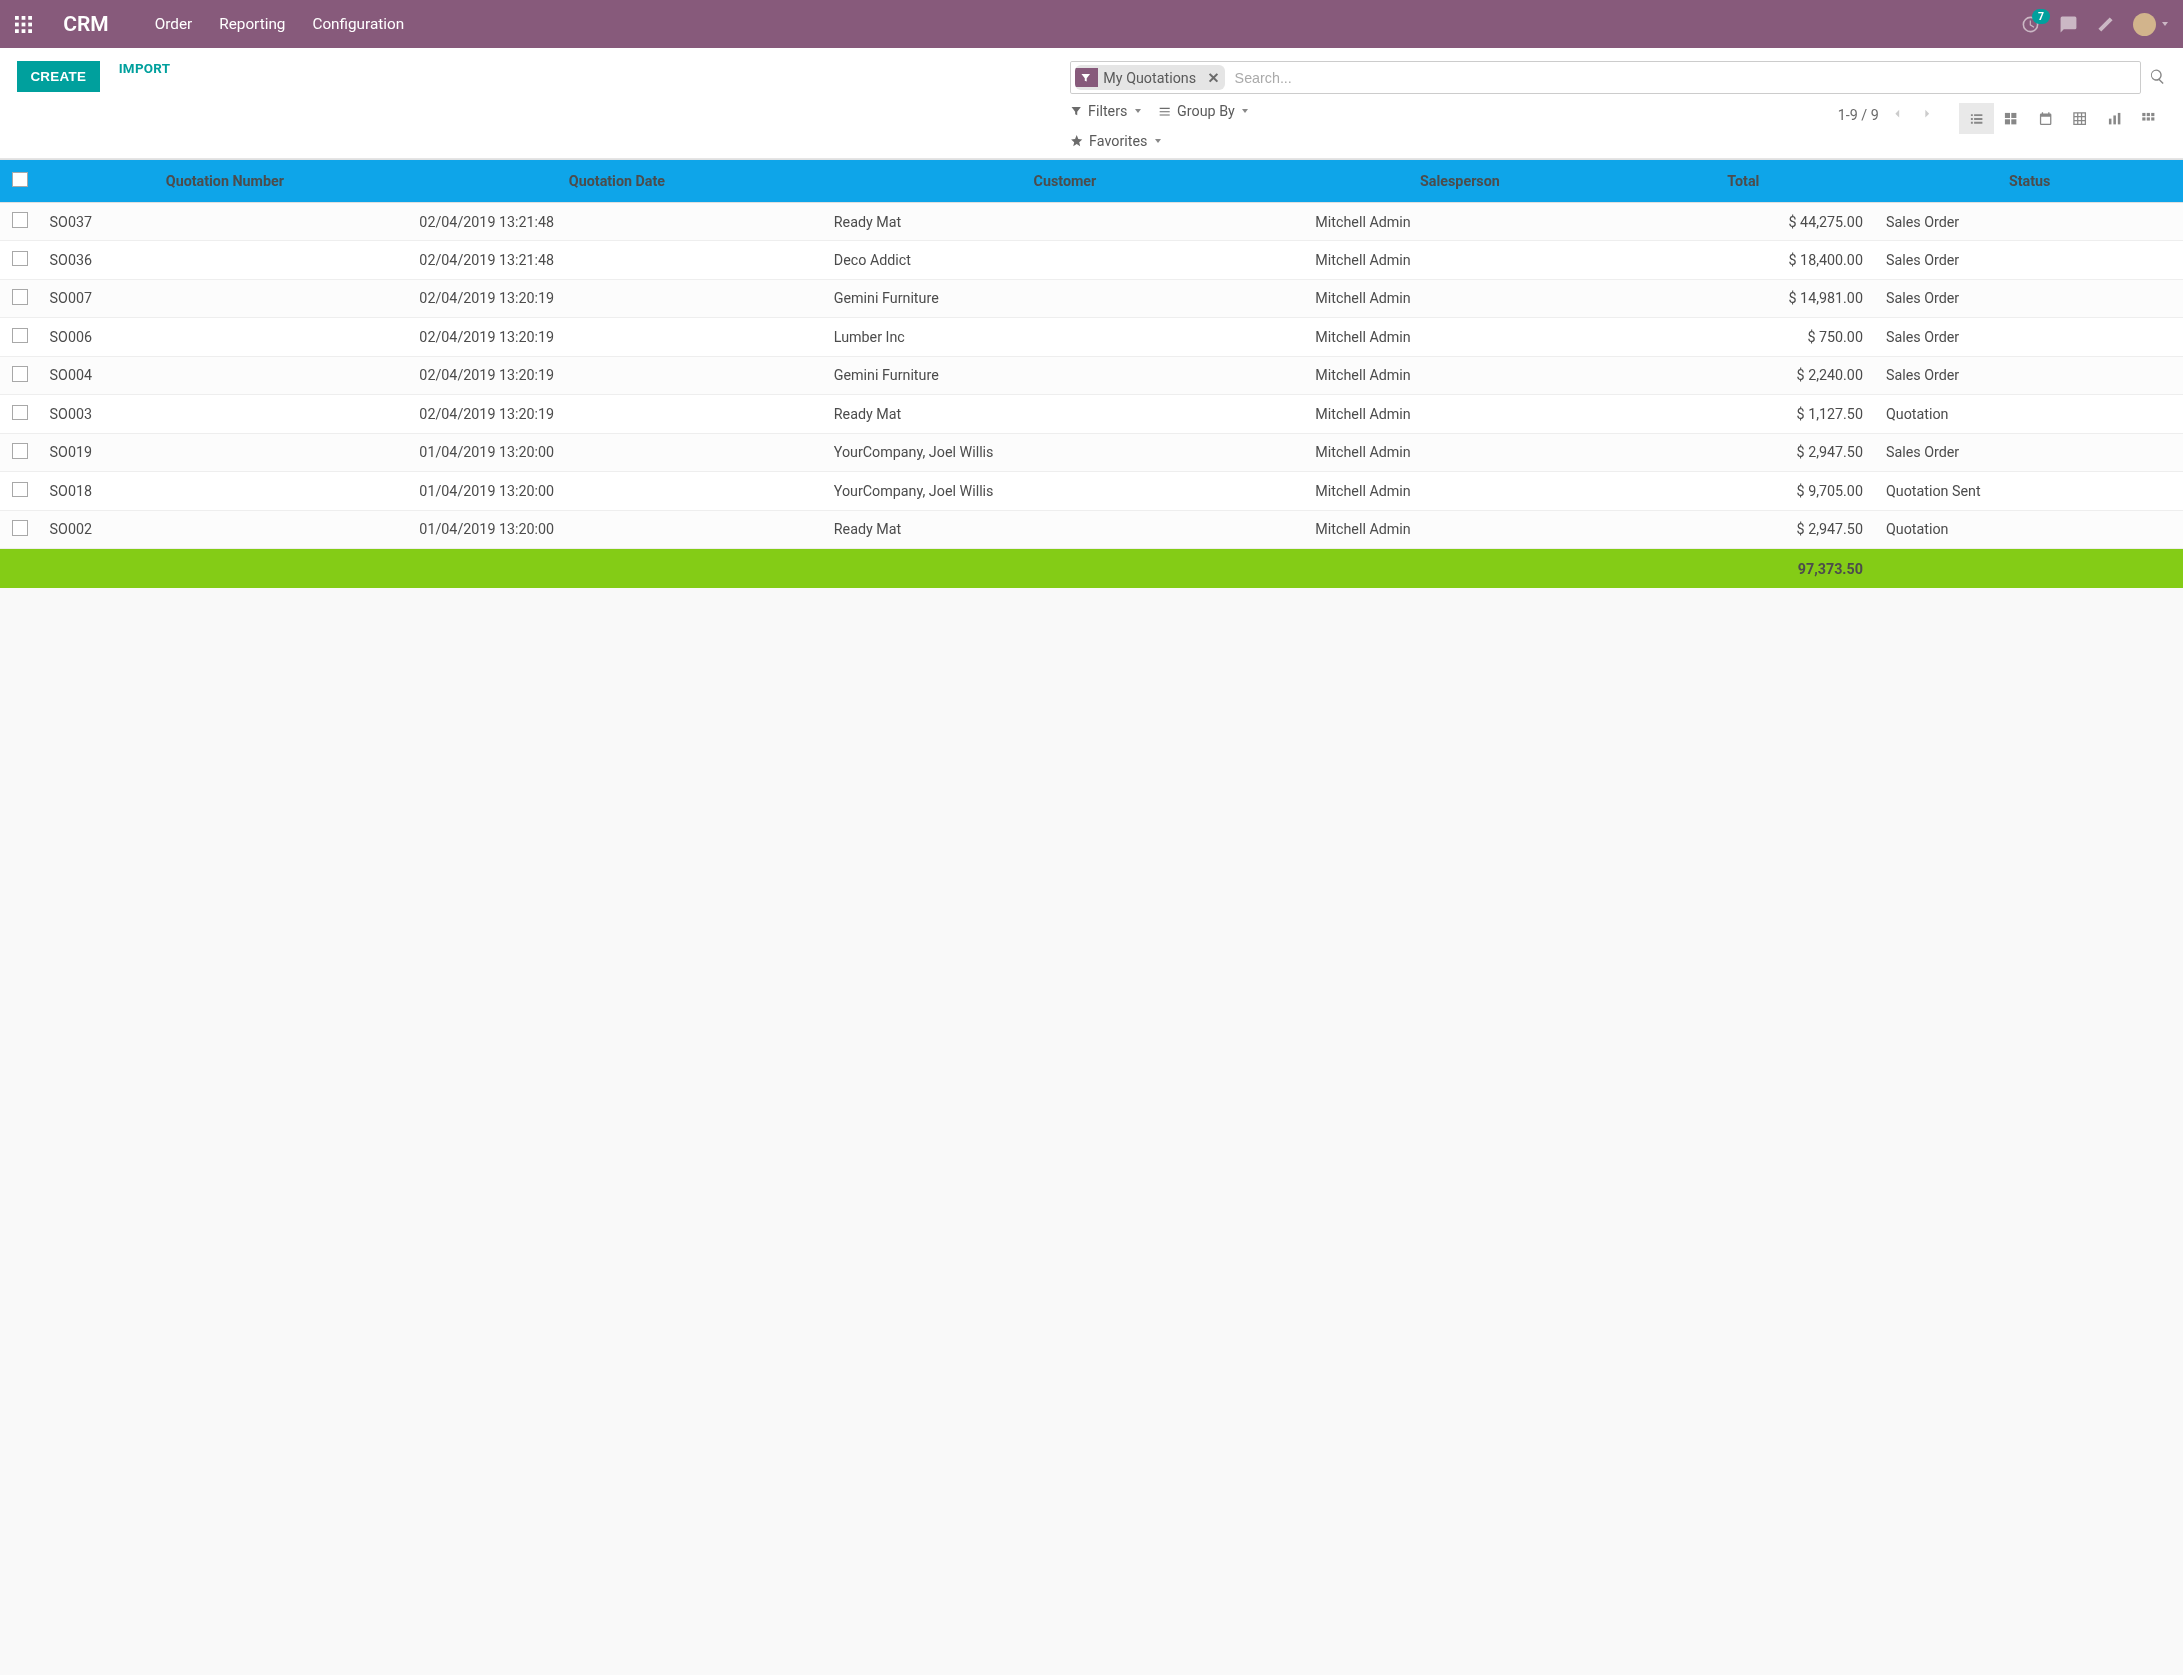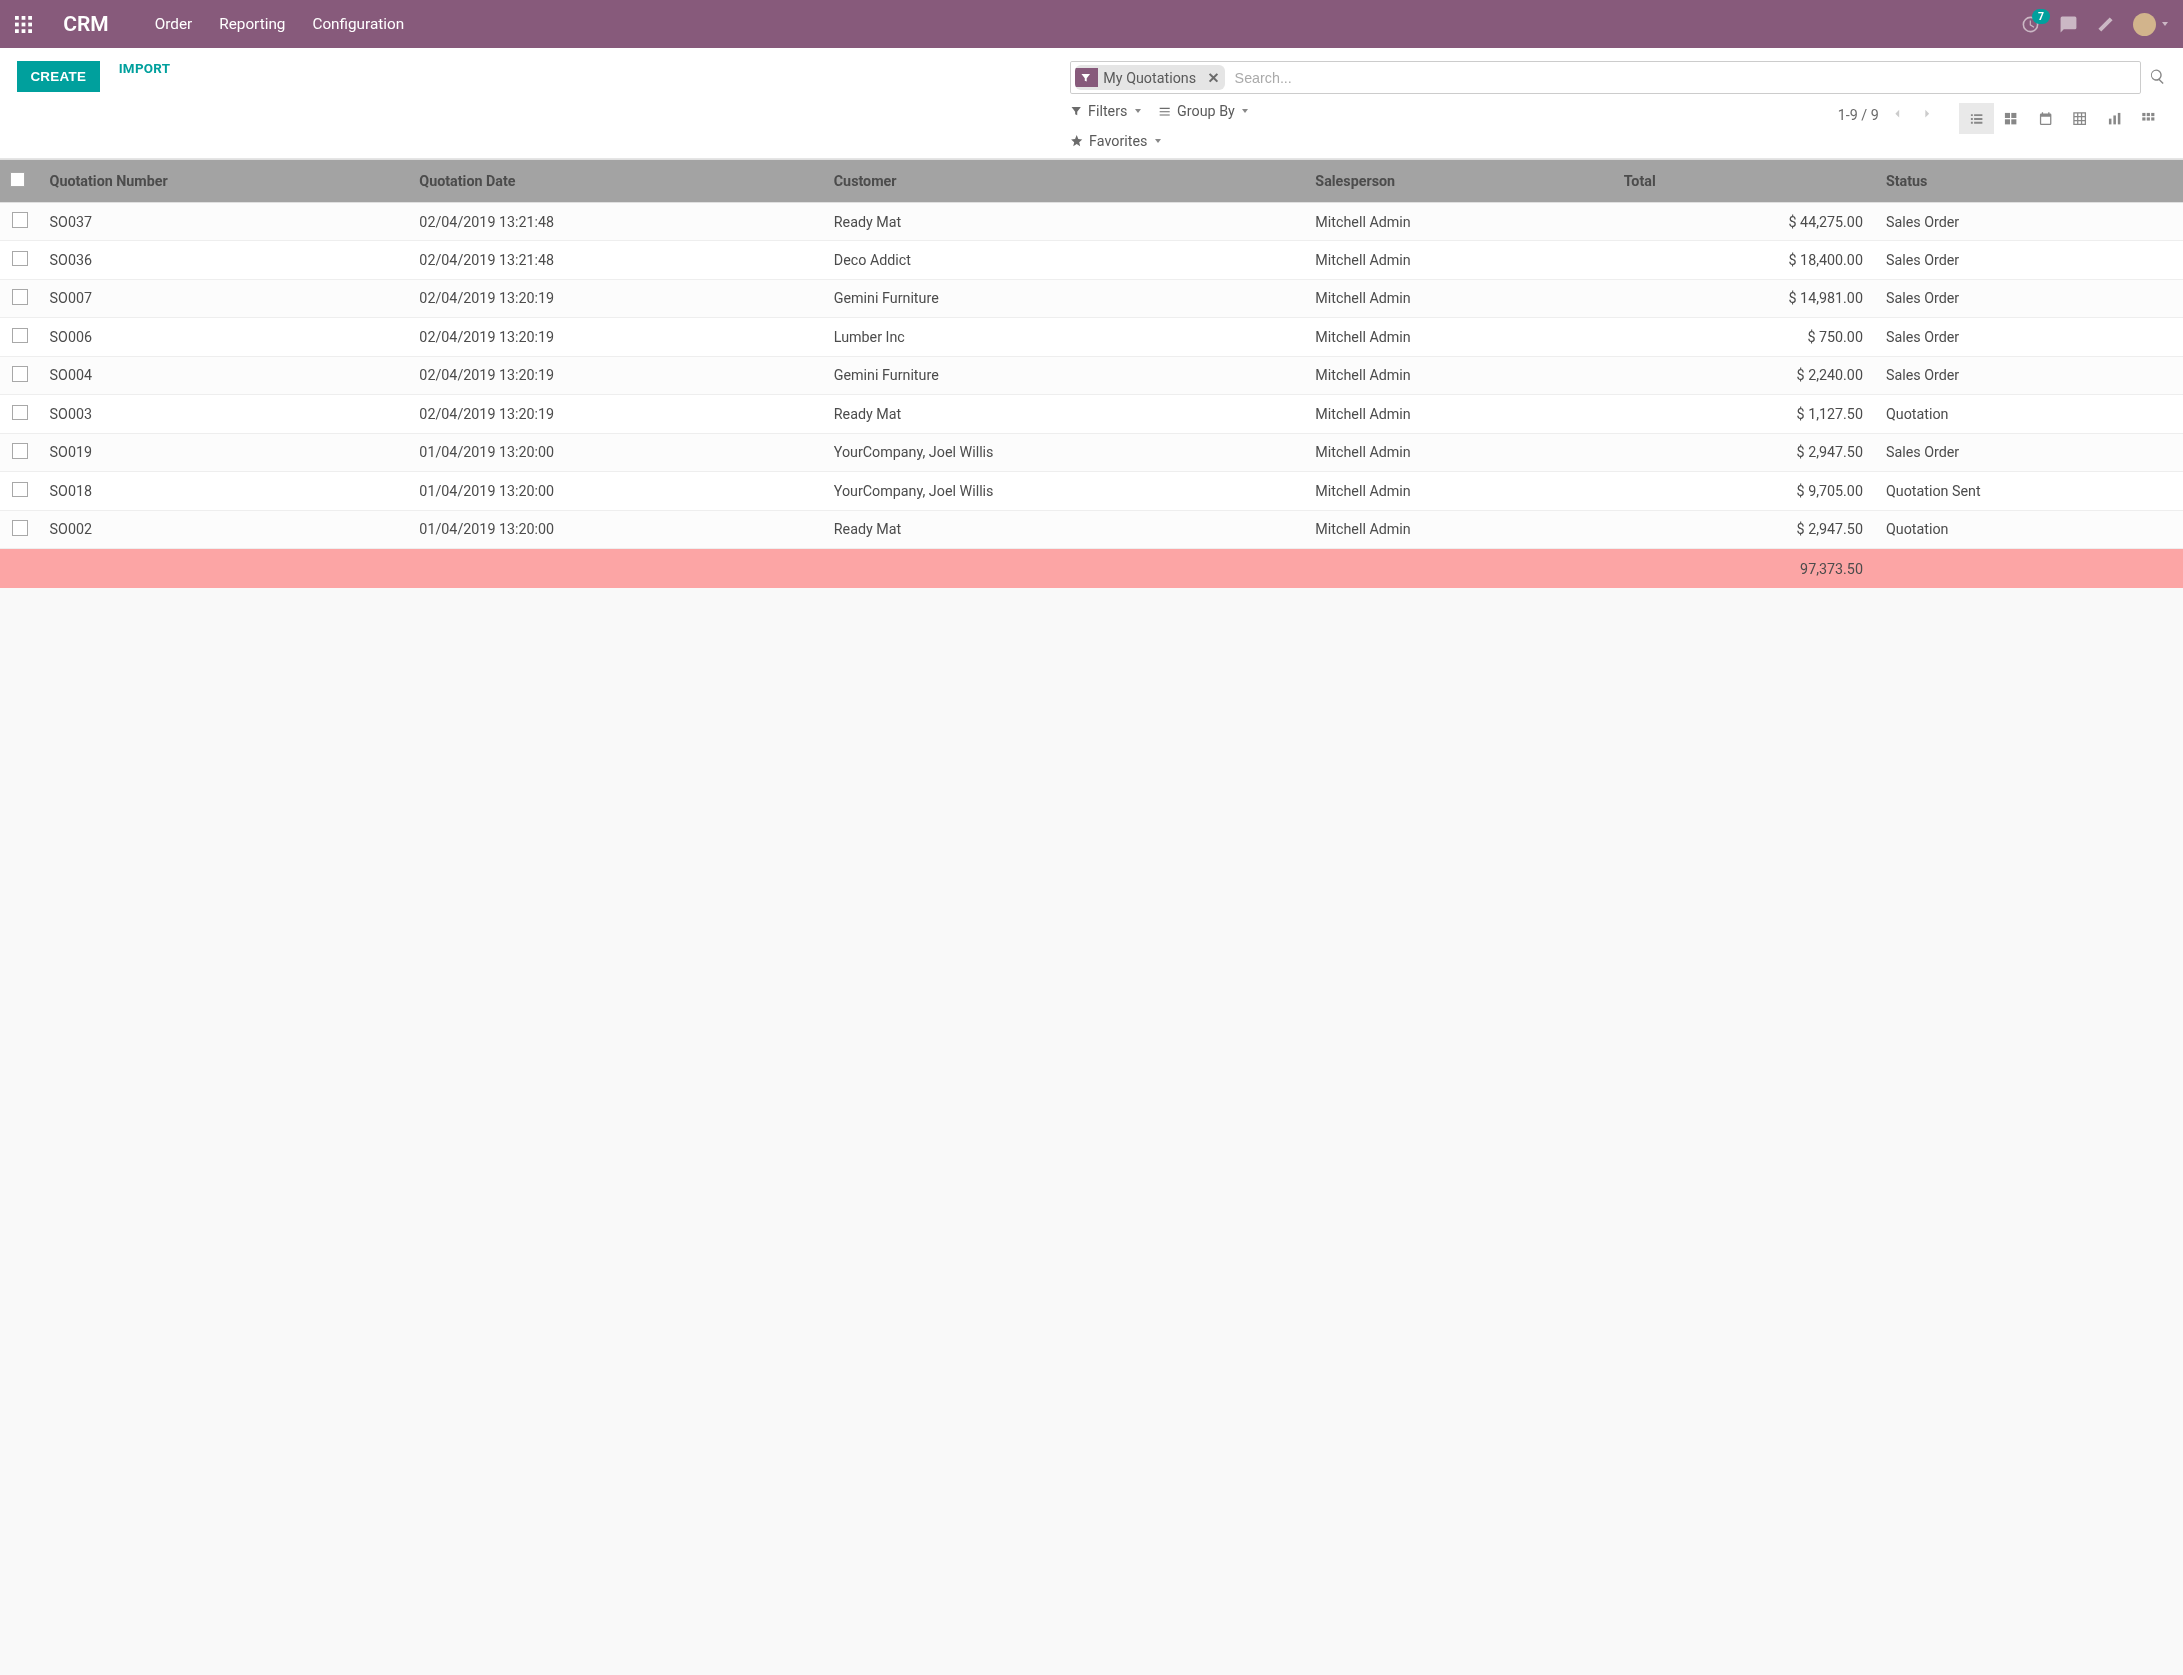--- a/index.html
+++ b/index.html
@@ -70,34 +70,34 @@
   .pager-text{color:#6b6b6b; font-size:14.3px; text-align:center; line-height:1.2;}
   .pager-btn{cursor:pointer; padding:3.8px;}
   .pager-btn.disabled svg{fill:#ccc;}
   .pager-btn:not(.disabled) svg{fill:#6b6b6b;}
   .view-switcher{display:flex; gap:0; margin-left:13.4px;}
   .vs-btn{padding:7.6px 9.6px; cursor:pointer; display:inline-flex; align-items:center;}
   .vs-btn svg{fill:#888;}
   .vs-btn.active{background:#e9e9e9;}
   table.list{width:100%; border-collapse:collapse; font-size:14.3px;}
   table.list thead th{
-    text-align:left; font-weight:700; color:#4c4c4c;
+    text-align:center; font-weight:700; color:#4c4c4c;
     padding:11.5px 9.6px; border-bottom:1px solid #e0e0e0;
-    border-top:1px solid #e0e0e0; background:#a3a3a3;
+    border-top:1px solid #e0e0e0; background:#0ea5e9;
   }
   table.list tbody td{
     padding:9.6px 9.6px; border-bottom:1px solid #eee; color:#4c4c4c;
     background:#fff;
   }
   table.list tbody tr:nth-child(odd) td{background:#fcfcfc;}
   .col-check{width:40px; text-align:center;}
   .checkbox{width:15.3px; height:15.3px; border:1.9px solid #a8a8a8; display:inline-block; background:#fff; cursor:pointer;}
   .col-total{text-align:right; padding-right:13.4px !important;}
   th.col-total{text-align:right;}
-  tfoot td{padding:11.5px 9.6px; font-weight:400; color:#4c4c4c; background:#fca5a5;}
+  tfoot td{padding:11.5px 9.6px; font-weight:700; color:#4c4c4c; background:#84cc16;}
   tfoot td.col-total{text-align:right;}
 </style>
 </head>
 <body>
 
 <div class="main-navbar">
   <span class="apps-icon">
     <svg width="17" height="17" viewBox="0 0 18 18">
         <rect x="0" y="0" width="4" height="4"></rect>
         <rect x="7" y="0" width="4" height="4"></rect>

